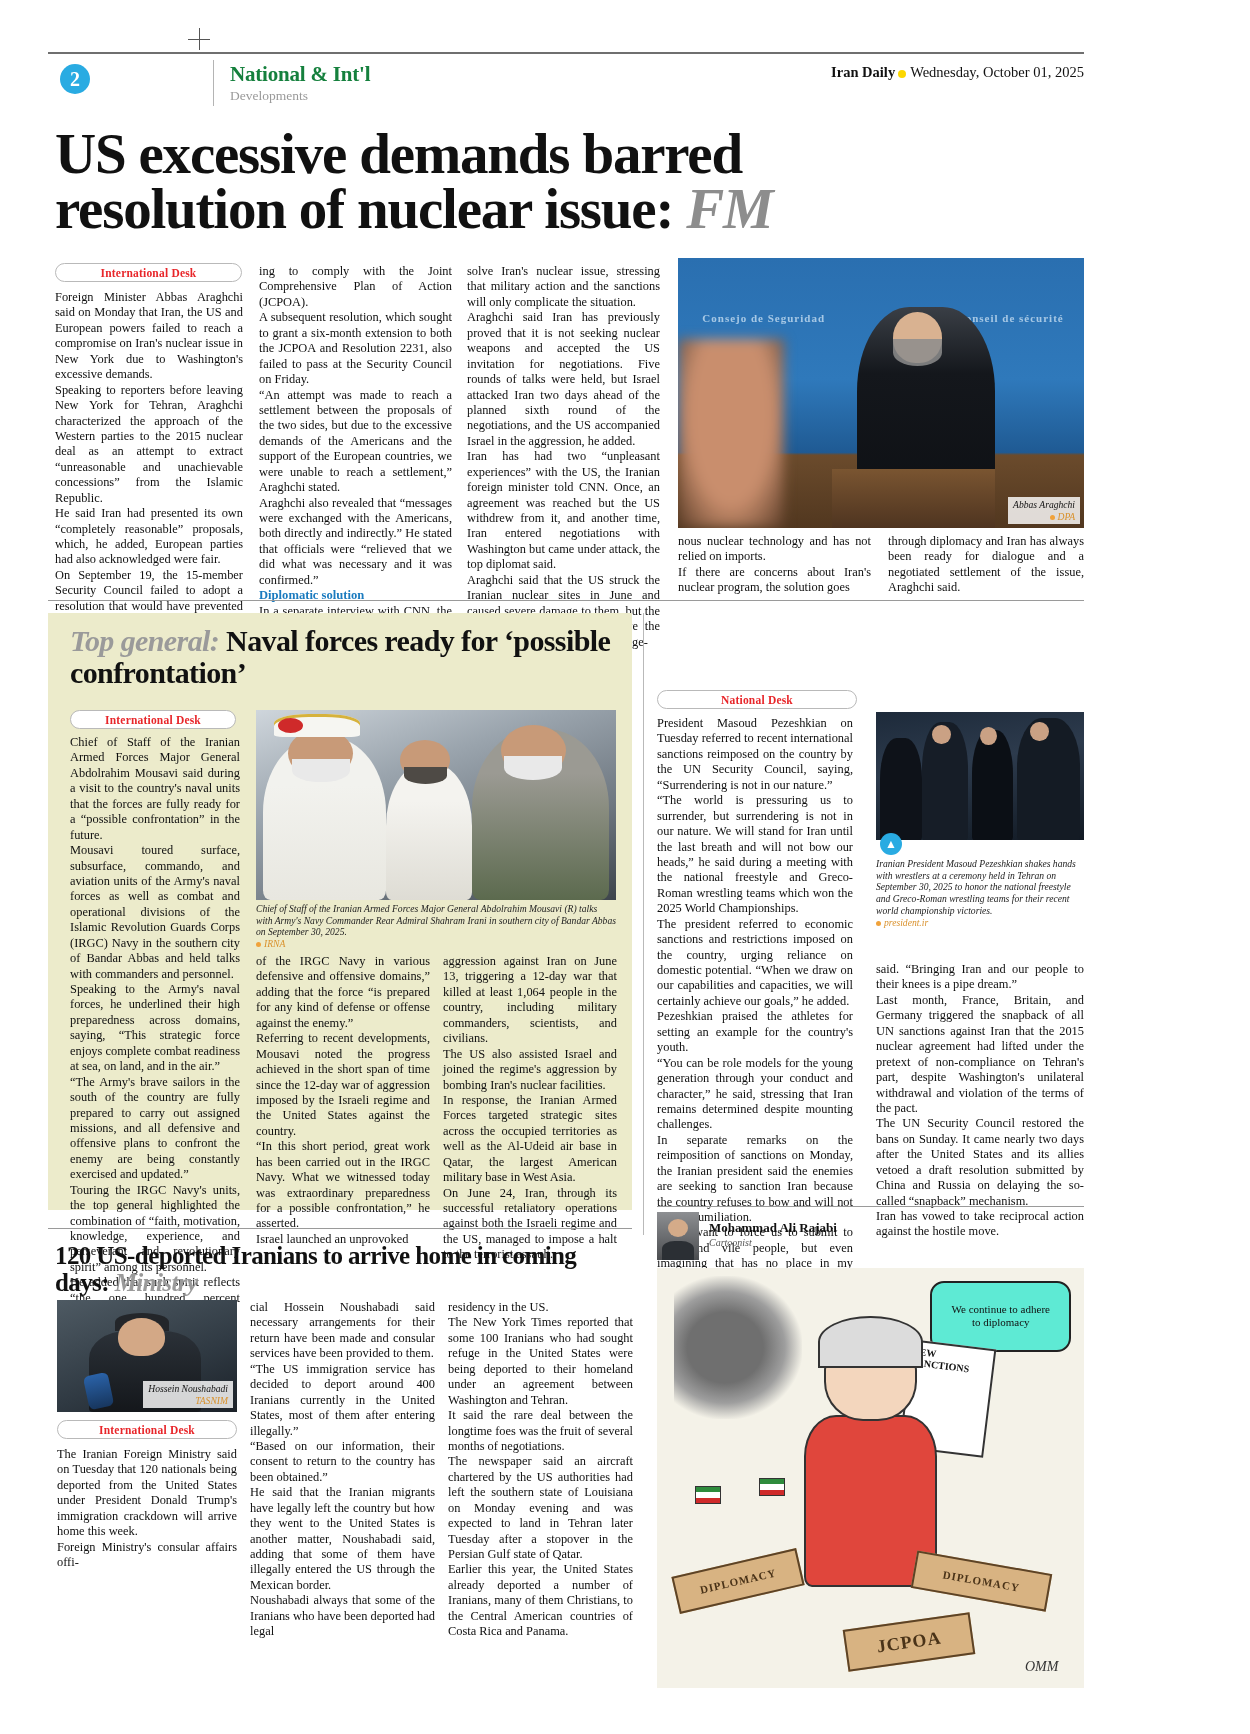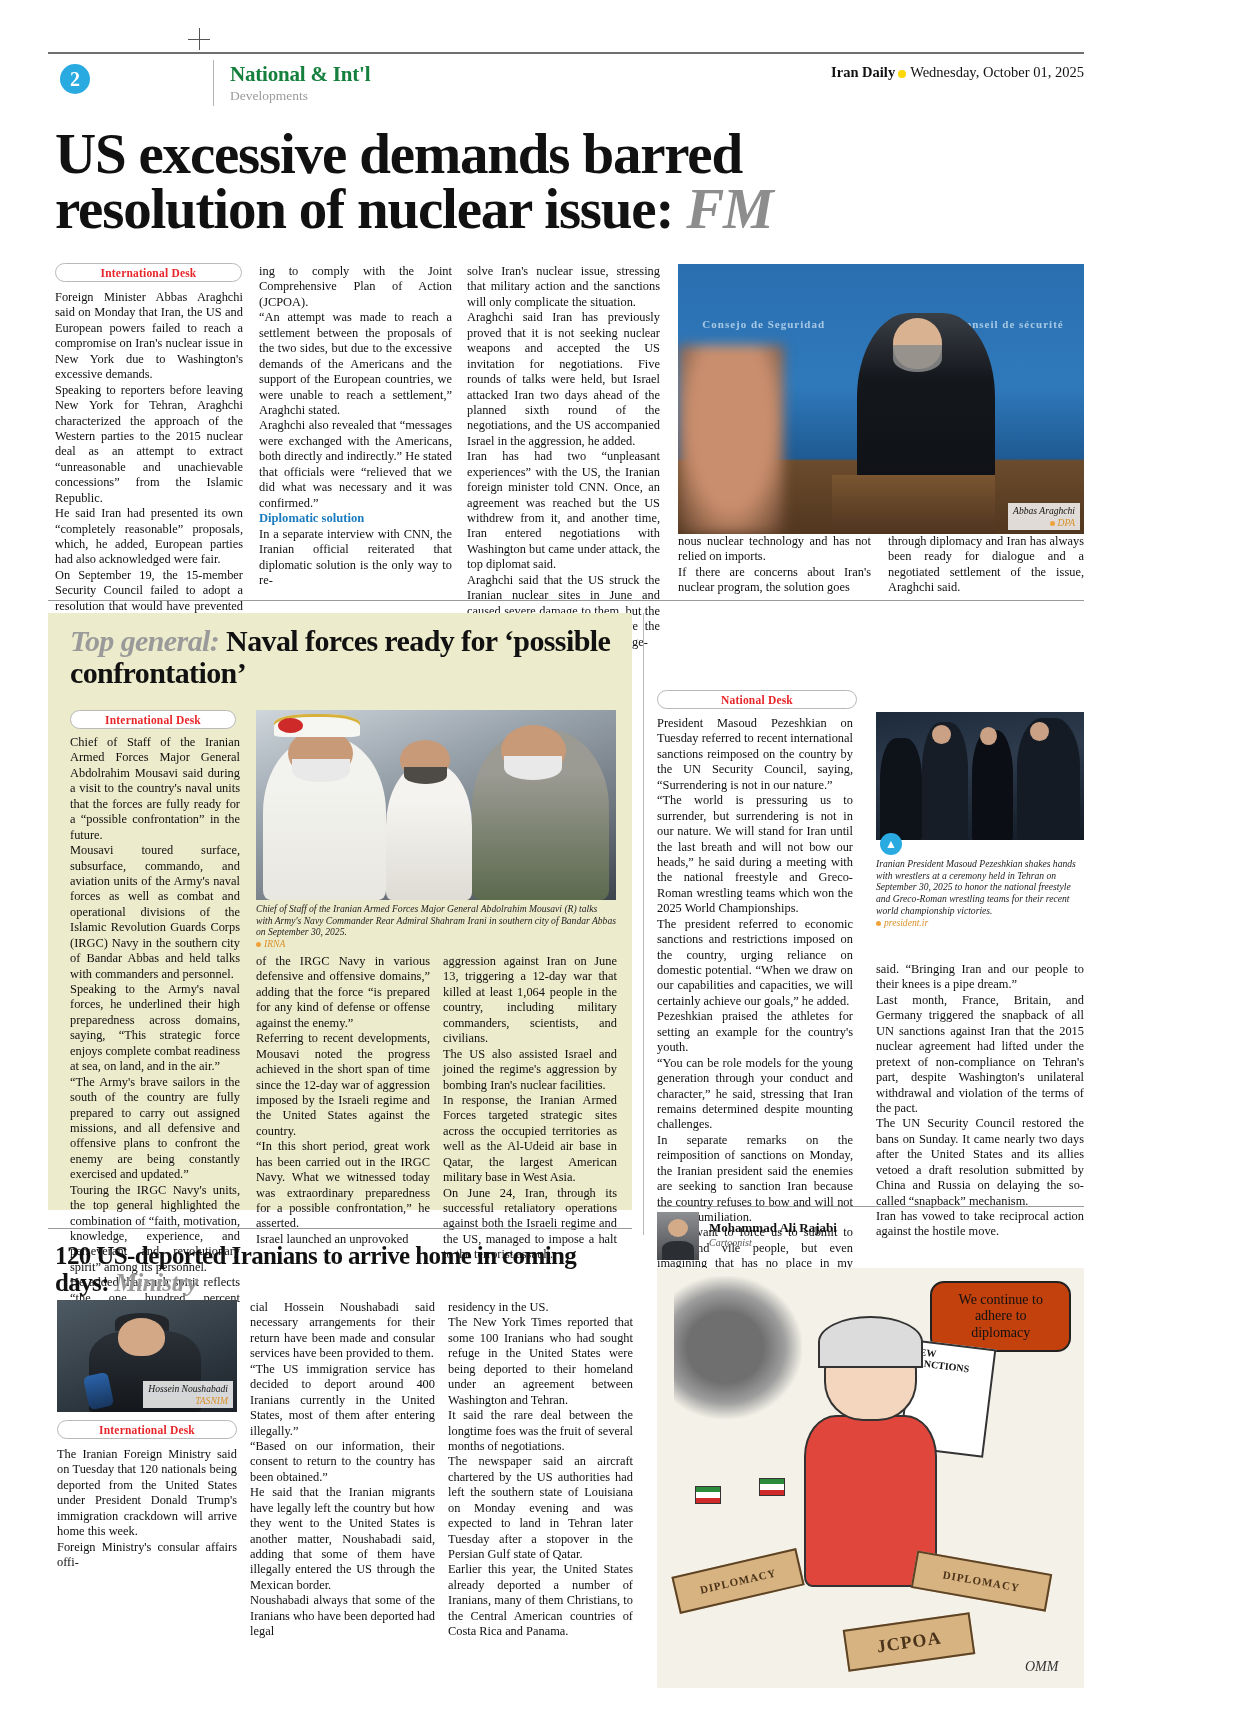--- a/index.html
+++ b/index.html
@@ -161,22 +161,22 @@
     background:#23262a; border-radius:50% 50% 0 0; }
   .ph-noush .mic { position:absolute; left:16%; bottom:4%; width:14%; height:30%;
     background:linear-gradient(180deg,#2a62a8,#17365e); border-radius:6px; transform:rotate(-12deg); }
 
   .ph-cartoon { background:#f4f2e8; }
 
   
   .c-smoke { position:absolute; left:4%; top:2%; width:30%; height:34%;
     background:radial-gradient(ellipse at 40% 50%, #6f6f6f 0 35%, #9e9e9e 55%, rgba(240,238,228,0) 72%); }
   .c-bubble { position:absolute; right:3%; top:3%; width:33%; height:17%;
-    background:#c2410c; border:2px solid #222; border-radius:14px;
-    font-family:"Liberation Serif", serif; font-size:14px; text-align:center; line-height:1.18;
+    background:#5eead4; border:2px solid #222; border-radius:14px;
+    font-family:"Liberation Serif", serif; font-size:11px; text-align:center; line-height:1.18;
     display:flex; align-items:center; justify-content:center; padding:14px; }
   .c-bubble:after { content:""; position:absolute; left:14%; bottom:-14px; width:0;height:0;
     border:8px solid transparent; border-top-color:#222; }
   .c-paper { position:absolute; right:22%; top:18%; width:20%; height:26%;
     background:#fff; border:2px solid #333; transform:rotate(7deg);
     font-size:10px; display:flex; align-items:flex-start; justify-content:center; padding-top:4px;
     font-weight:bold; }
   .c-figure { position:absolute; left:33%; top:14%; width:34%; height:62%; }
   .c-figure .hd { position:absolute; left:18%; top:0; width:64%; height:36%;
     background:#f3d6bd; border:2px solid #333; border-radius:46% 46% 42% 42%; }
@@ -231,34 +231,35 @@
 
   <div class="col" style="left:55px; top:290px; width:188px;">
     <p>Foreign Minister Abbas Araghchi said on Monday that Iran, the US and European powers failed to reach a compromise on Iran's nuclear issue in New York due to Washington's excessive demands.</p>
     <p>Speaking to reporters before leaving New York for Tehran, Araghchi characterized the approach of the Western parties to the 2015 nuclear deal as an attempt to extract “unreasonable and unachievable concessions” from the Islamic Republic.</p>
     <p>He said Iran had presented its own “completely reasonable” proposals, which, he added, European parties had also acknowledged were fair.</p>
     <p>On September 19, the 15-member Security Council failed to adopt a resolution that would have prevented the re-imposition of UN sanctions on Iran after the E3 triggered the “snapback” mechanism and accused Tehran of fail-</p>
   </div>
 
   <div class="col" style="left:259px; top:264px; width:193px;">
     <p>ing to comply with the Joint Comprehensive Plan of Action (JCPOA).</p>
+    <p>A subsequent resolution, which sought to grant a six-month extension to both the JCPOA and Resolution 2231, also failed to pass at the Security Council on Friday.</p>
     <p>“An attempt was made to reach a settlement between the proposals of the two sides, but due to the excessive demands of the Americans and the support of the European countries, we were unable to reach a settlement,” Araghchi stated.</p>
     <p>Araghchi also revealed that “messages were exchanged with the Americans, both directly and indirectly.” He stated that officials were “relieved that we did what was necessary and it was confirmed.”</p>
     <p class="subhead">Diplomatic solution</p>
     <p>In a separate interview with CNN, the Iranian official reiterated that diplomatic solution is the only way to re-</p>
   </div>
 
   <div class="col" style="left:467px; top:264px; width:193px;">
     <p>solve Iran's nuclear issue, stressing that military action and the sanctions will only complicate the situation.</p>
     <p>Araghchi said Iran has previously proved that it is not seeking nuclear weapons and accepted the US invitation for negotiations. Five rounds of talks were held, but Israel attacked Iran two days ahead of the planned sixth round of the negotiations, and the US accompanied Israel in the aggression, he added.</p>
     <p>Iran has had two “unpleasant experiences” with the US, the Iranian foreign minister told CNN. Once, an agreement was reached but the US withdrew from it, and another time, Iran entered negotiations with Washington but came under attack, the top diplomat said.</p>
     <p>Araghchi said that the US struck the Iranian nuclear sites in June and caused severe damage to them, but the military action failed to resolve the standoff since Iran possesses indige-</p>
   </div>
 
-  <div class="photo ph-araghchi" style="left:678px; top:264px; width:406px; height:270px;">
+  <div class="photo ph-araghchi" style="left:678px; top:258px; width:406px; height:270px;">
     <div class="txt1">Consejo de Seguridad</div>
     <div class="txt2">Conseil de sécurité</div>
     <div class="blur-l"></div>
     <div class="figure"></div>
     <div class="head"></div>
     <div class="beard"></div>
     <div class="podium"></div>
     <div class="cap">
       <span>Abbas Araghchi</span><br>
       <span class="cap-dot"></span><span class="src">DPA</span>

